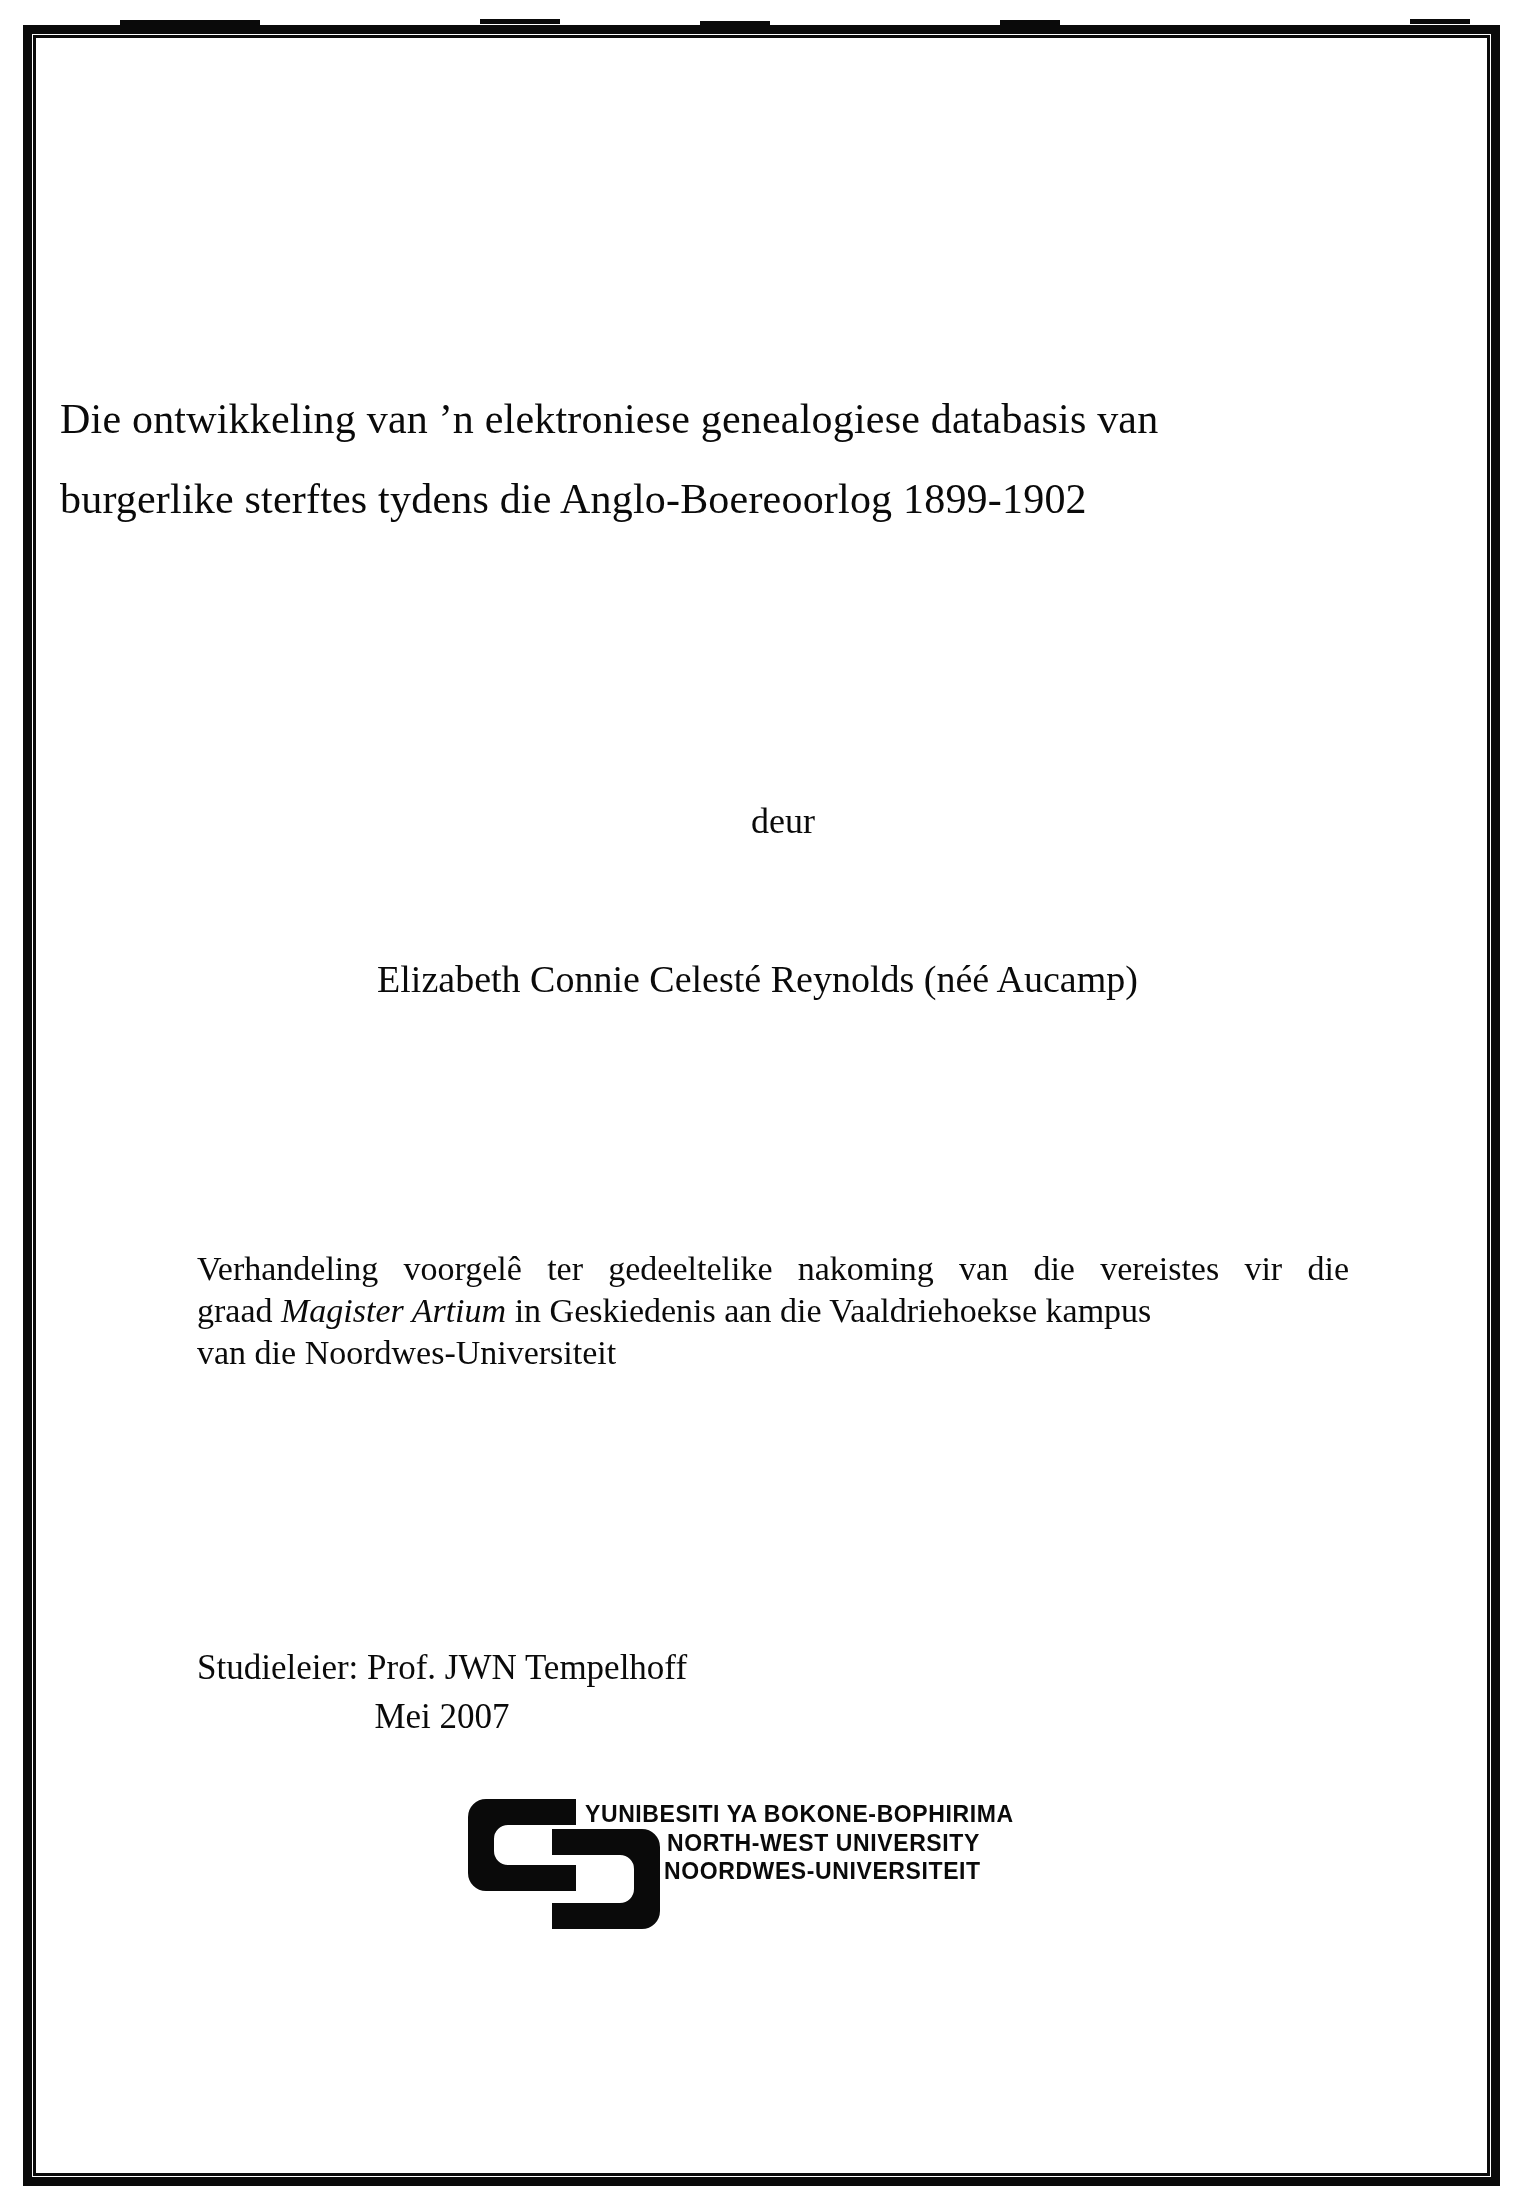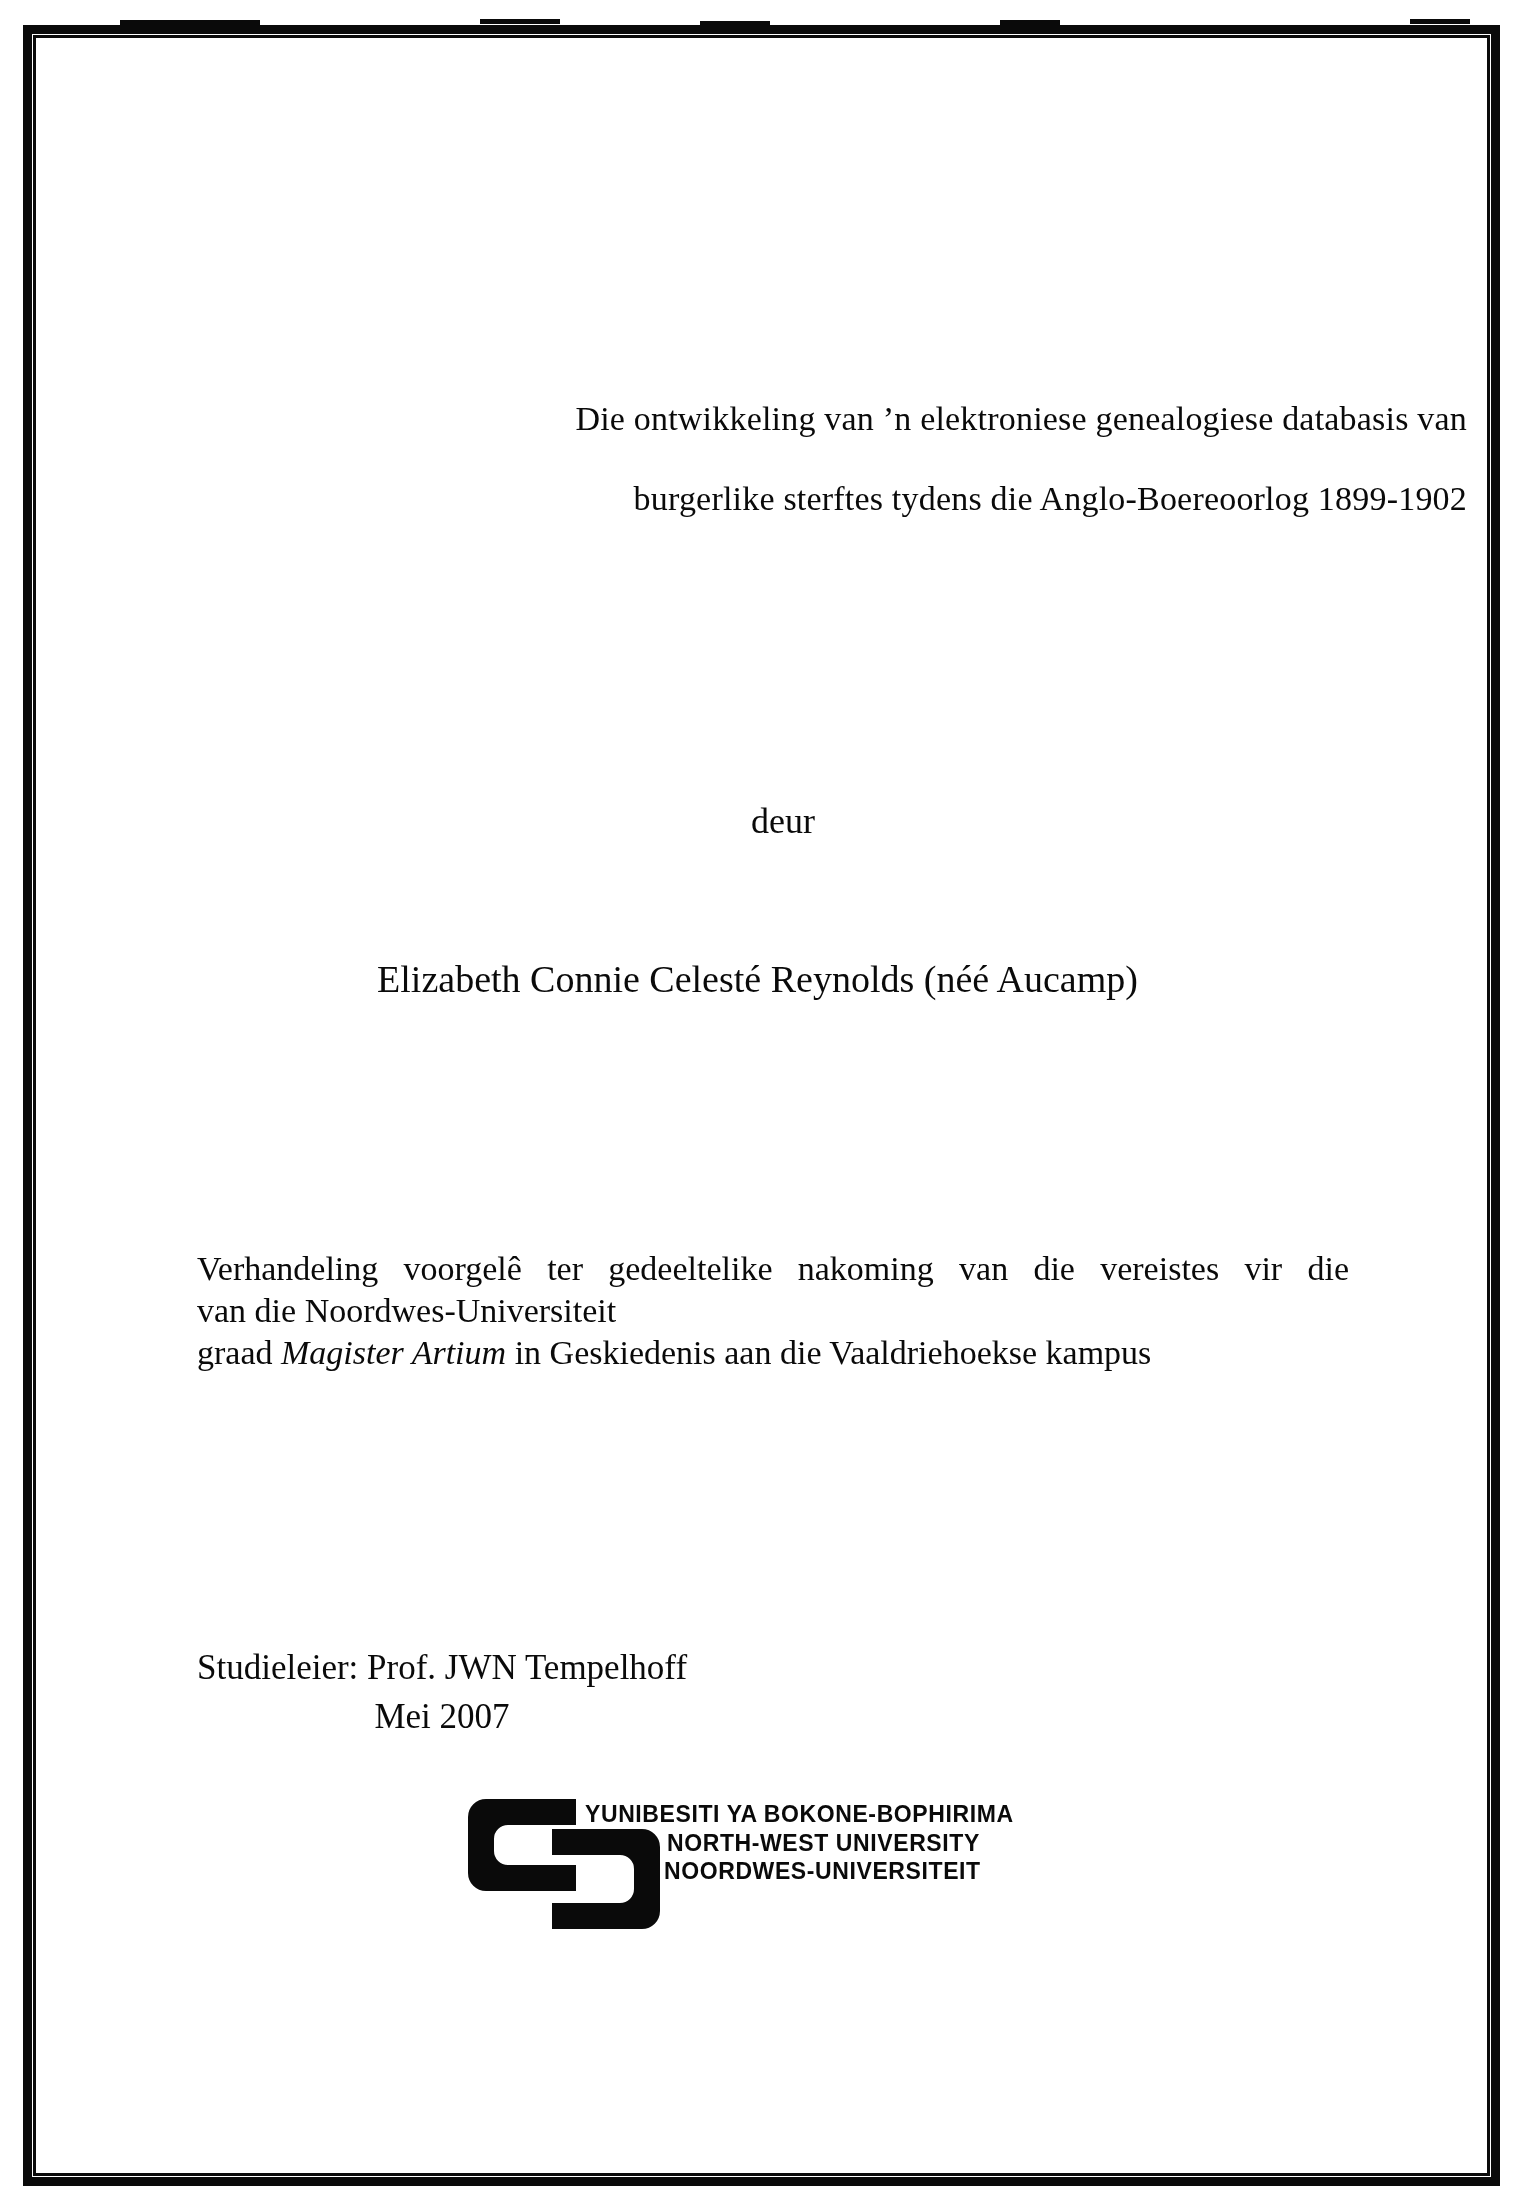--- a/index.html
+++ b/index.html
@@ -32,24 +32,24 @@
 
   
   .artifact {
     position: absolute;
     background: var(--ink);
     height: 5px;
   }
 
   .title-block {
     position: absolute;
-    left: 60px; right: 60px;
+    left: 60px; right: 68px;
     top: 379px;
-    text-align: right;
-    font-size: 34px;
+    text-align: left;
+    font-size: 42px;
     line-height: 80px;
     letter-spacing: 0.2px;
   }
   .title-block .tline { white-space: nowrap; }
 
   .byline {
     position: absolute;
     left: 0; right: 0;
     top: 800px;
     text-align: center;
@@ -135,22 +135,22 @@
     <div class="tline">Die ontwikkeling van ’n elektroniese genealogiese databasis van</div>
     <div class="tline">burgerlike sterftes tydens die Anglo-Boereoorlog 1899-1902</div>
   </div>
 
   <div class="byline">deur</div>
 
   <div class="author">Elizabeth Connie Celesté Reynolds (néé Aucamp)</div>
 
   <div class="declaration">
     <div class="jline">Verhandeling voorgelê ter gedeeltelike nakoming van die vereistes vir die</div>
+    <div><span>graad </span><span class="ital">Magister Artium</span><span> in Geskiedenis aan die Vaaldriehoekse kampus</span></div>
     <div>van die Noordwes-Universiteit</div>
-    <div><span>graad </span><span class="ital">Magister Artium</span><span> in Geskiedenis aan die Vaaldriehoekse kampus</span></div>
   </div>
 
   <div class="supervisor-block">
     <div>Studieleier: Prof. JWN Tempelhoff</div>
     <div>Mei 2007</div>
   </div>
 
   <div class="logo-block">
     <svg class="logo-mark" width="192" height="130" viewBox="0 0 192 130" aria-hidden="true">
 

